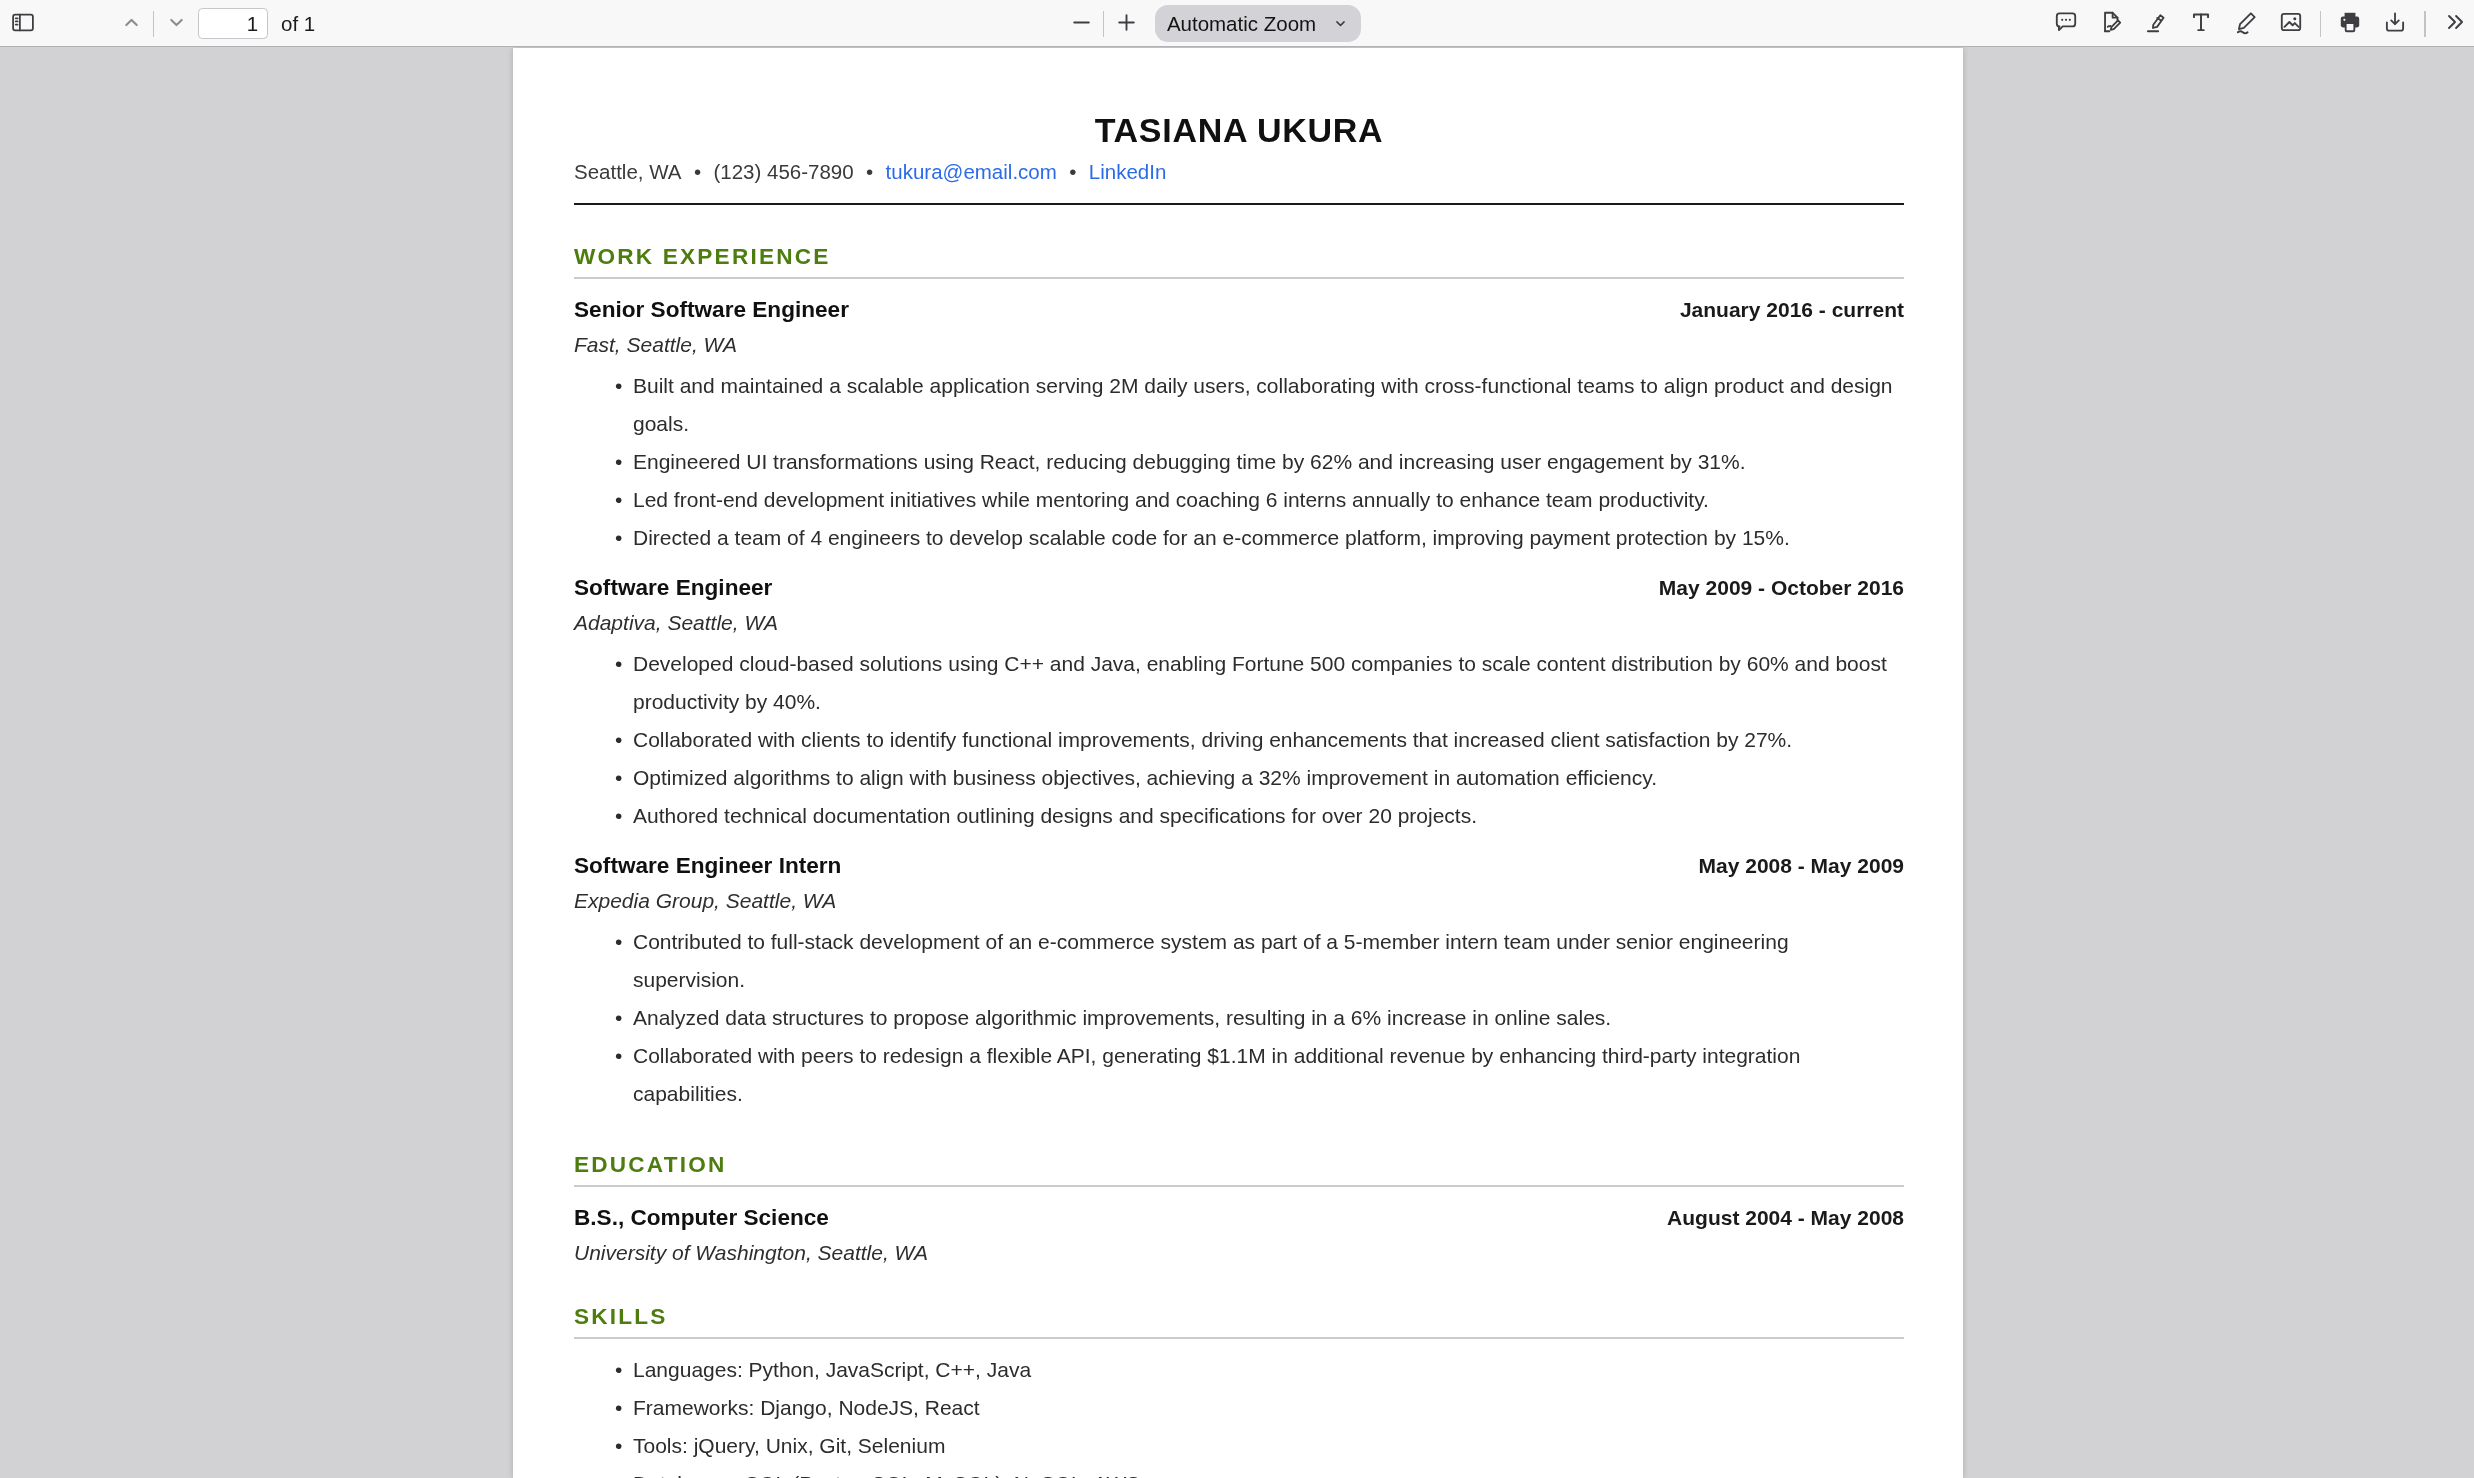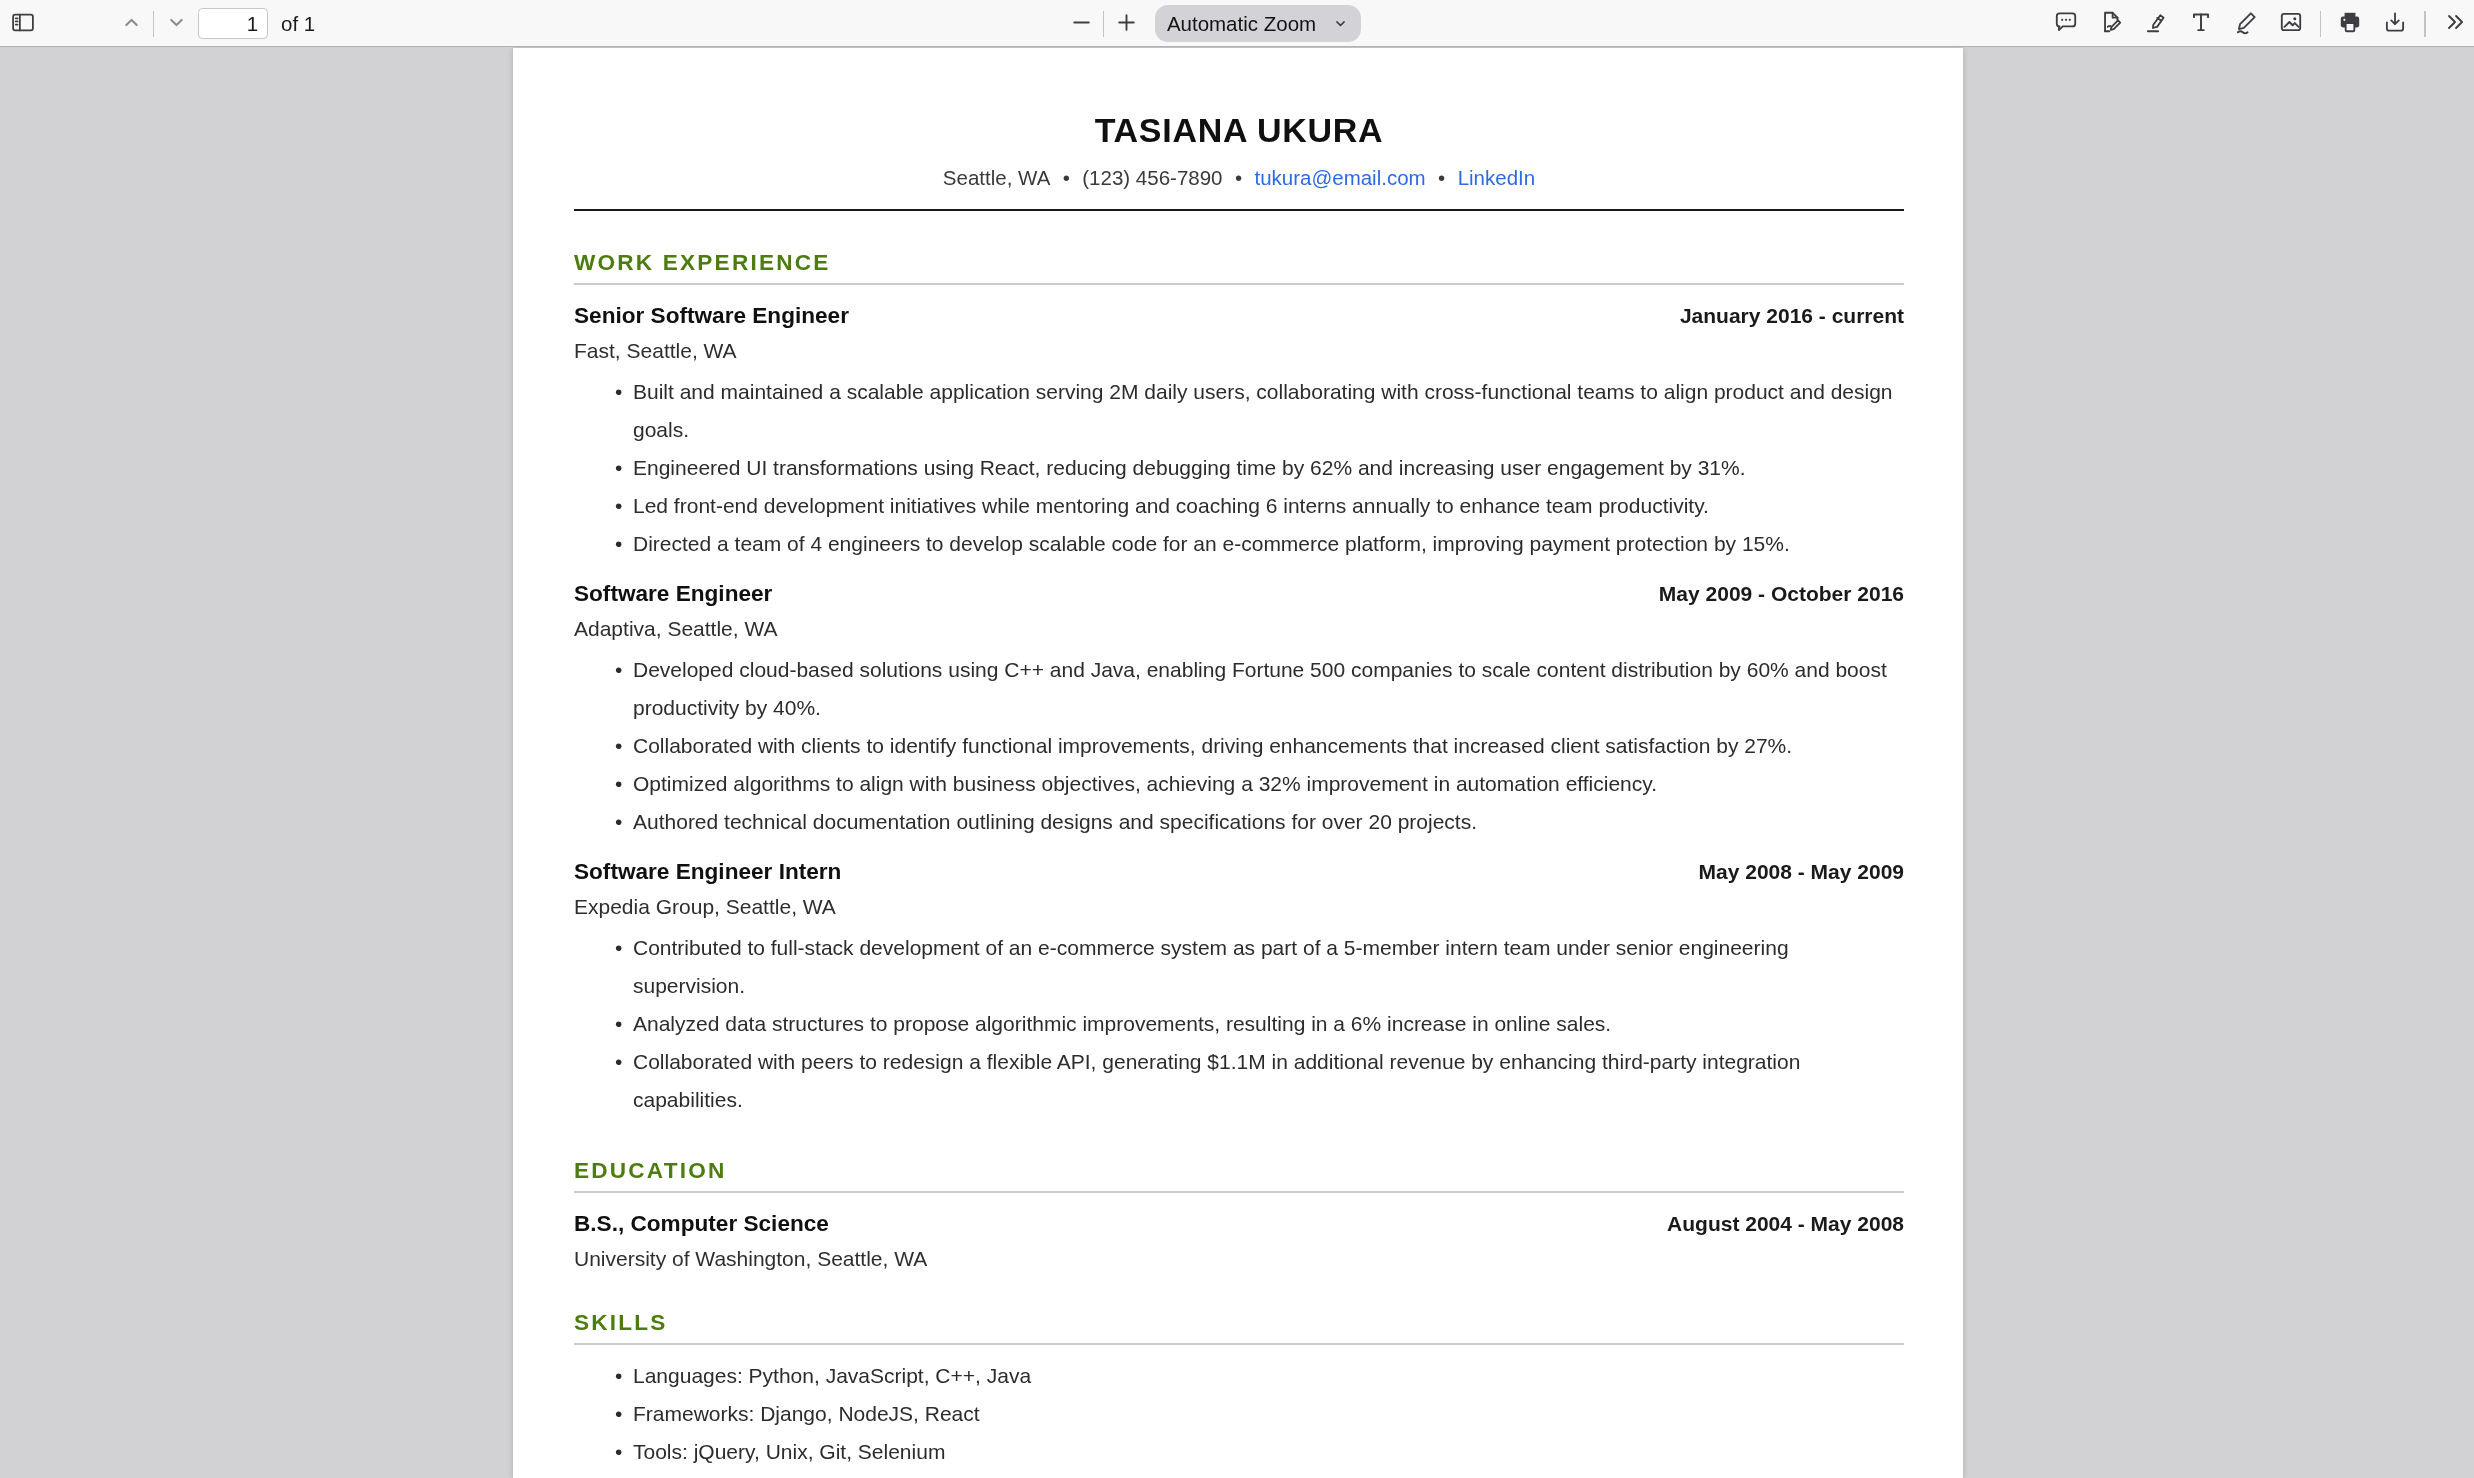--- a/index.html
+++ b/index.html
@@ -59,39 +59,39 @@
     box-shadow: 0 0 5.8px rgba(0,0,0,0.18);
   }
   .page-content { padding: 63px 59px 0 61px; }
 
   .resume-name {
     text-align: center;
     font-size: 34px; font-weight: 700; color: #101010;
     letter-spacing: 0.7px;
   }
   .contact-line {
-    margin-top: 16px; text-align: center;
+    margin-top: 10px; text-align: left;
     font-size: 20.5px; color: #3a3a3a;
   }
   .contact-line .sep { display: inline-block; margin: 0 12.4px; color: #3a3a3a; }
   .contact-line a { color: #2b6be8; text-decoration: none; }
   .header-rule { border: none; border-top: 2.2px solid #191919; margin-top: 19px; }
 
   .section { margin-top: 39px; }
   .section-heading {
     font-size: 22.6px; font-weight: 700; color: #4d7c0f;
     letter-spacing: 2.2px;
   }
   .section-rule { border: none; border-top: 2.2px solid #cbcbcb; margin-top: 7.3px; }
 
   .entry { margin-top: 17.5px; }
   .entry-header { display: flex; justify-content: space-between; align-items: baseline; }
   .entry-title { font-size: 22.6px; font-weight: 700; color: #101010; }
   .entry-dates { font-size: 21px; font-weight: 700; color: #1a1a1a; white-space: nowrap; }
-  .entry-company { margin-top: 10.2px; font-size: 21px; color: #2e2e2e; }
+  .entry-company { margin-top: 10.2px; font-size: 21px; font-style: italic; color: #2e2e2e; }
 
   .bullets { margin-top: 10.2px; list-style: none; }
   .bullets li {
     position: relative; padding-left: 59px;
     font-size: 21px; line-height: 38px; color: #2c2c2c;
   }
   .bullets li::before { content: "\2022"; position: absolute; left: 41px; }
 
   .skills-list { margin-top: 11.7px; }
 </style>

